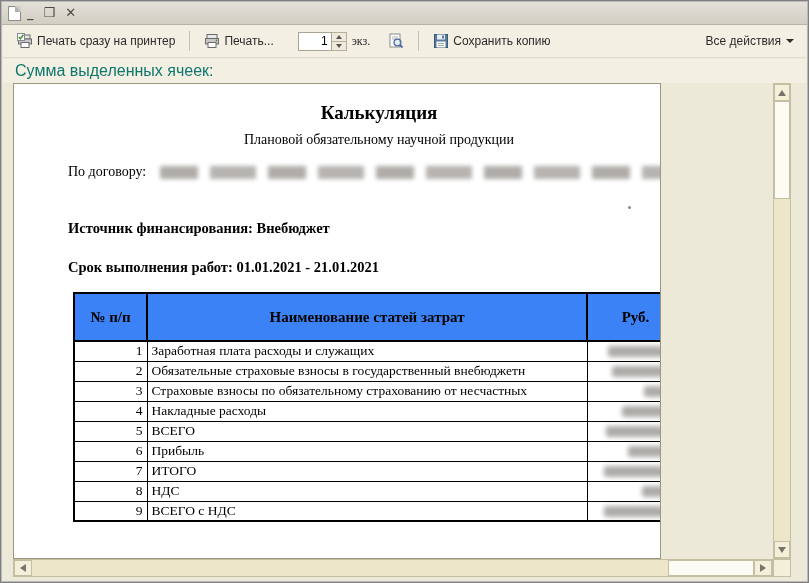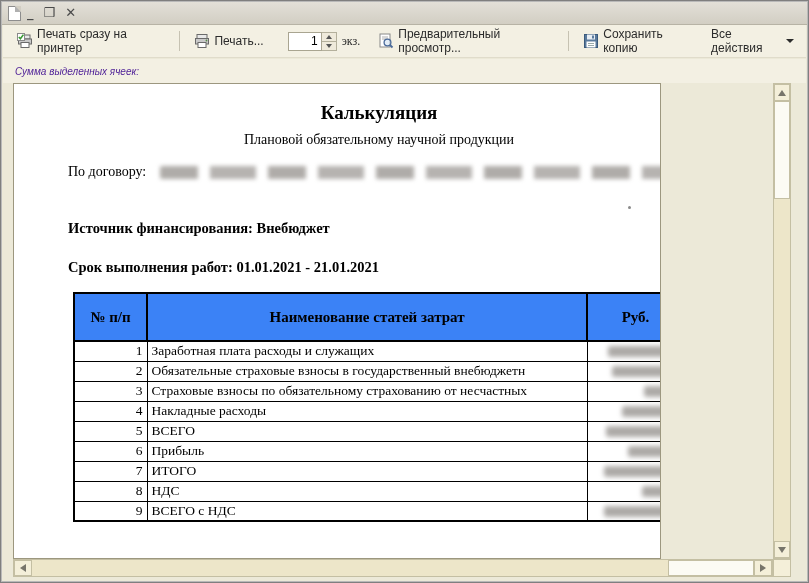--- a/index.html
+++ b/index.html
@@ -64,21 +64,21 @@
   .tri-dn { width:0; height:0; border-left:3px solid transparent; border-right:3px solid transparent; border-top:4px solid #555; }
   .unit-label { margin-left:5px;font-family:Liberation Serif, serif; }
   .all-actions { display:flex; align-items:center; gap:5px; padding:3px 2px; }
   .dd-arrow { width:0; height:0; border-left:4px solid transparent; border-right:4px solid transparent; border-top:4px solid #2b2b2b; }
 
   
   .sumrow {
     position:absolute; left:2px; top:58px; right:2px; height:24px;
     background:#f3f0e3; display:flex; align-items:center; padding:0 12px;
   }
-  .sum-label { color:#4c1d95; font-size:10px;font-style:italic; }
+  .sum-label { color:#0f766e; font-size:16px; }
 
   
   .content {
     position:absolute; left:12px; top:82px; width:648px; height:476px;
     background:#fff; border:1px solid #9c977f; overflow:hidden;
   }
   .page { position:absolute; left:0; top:0; width:744px;
     font-family:"Liberation Serif", serif; color:#000; }
   .doc-title { position:absolute; left:15px; top:18px; width:700px;
     text-align:center; font-size:19px; font-weight:bold; }
@@ -196,21 +196,20 @@
       <span class="unit-label">экз.</span>
     </span>
     <span class="tb-btn" style="margin-left:8px;">
       <svg class="icon16" viewBox="0 0 16 16">
         <rect x="2" y="1" width="10" height="13" fill="#fff" stroke="#8a8a8a" stroke-width="1"></rect>
         <line x1="4" y1="4" x2="10" y2="4" stroke="#b0b0b0" stroke-width="1"></line>
         <line x1="4" y1="6" x2="10" y2="6" stroke="#b0b0b0" stroke-width="1"></line>
         <circle cx="9.5" cy="9.5" r="3.4" fill="rgba(200,220,240,.5)" stroke="#4a6a9a" stroke-width="1.3"></circle>
         <line x1="12" y1="12" x2="14.5" y2="14.5" stroke="#4a6a9a" stroke-width="1.8"></line>
       </svg>
-      <span>Предварительный просмотр...</span>
     </span>
     <span class="tb-sep"></span>
     <span class="tb-btn">
       <svg class="icon16" viewBox="0 0 16 16">
         <rect x="1.5" y="1.5" width="13" height="13" fill="#5a7a9c" stroke="#3a5a7c" stroke-width="1"></rect>
         <rect x="4" y="1.5" width="8" height="5" fill="#e8eef4"></rect>
         <rect x="9" y="2.5" width="2" height="3" fill="#5a7a9c"></rect>
         <rect x="3.5" y="8.5" width="9" height="6" fill="#fff"></rect>
         <line x1="5" y1="10.5" x2="11" y2="10.5" stroke="#9aa" stroke-width="1"></line>
         <line x1="5" y1="12.5" x2="11" y2="12.5" stroke="#9aa" stroke-width="1"></line>

